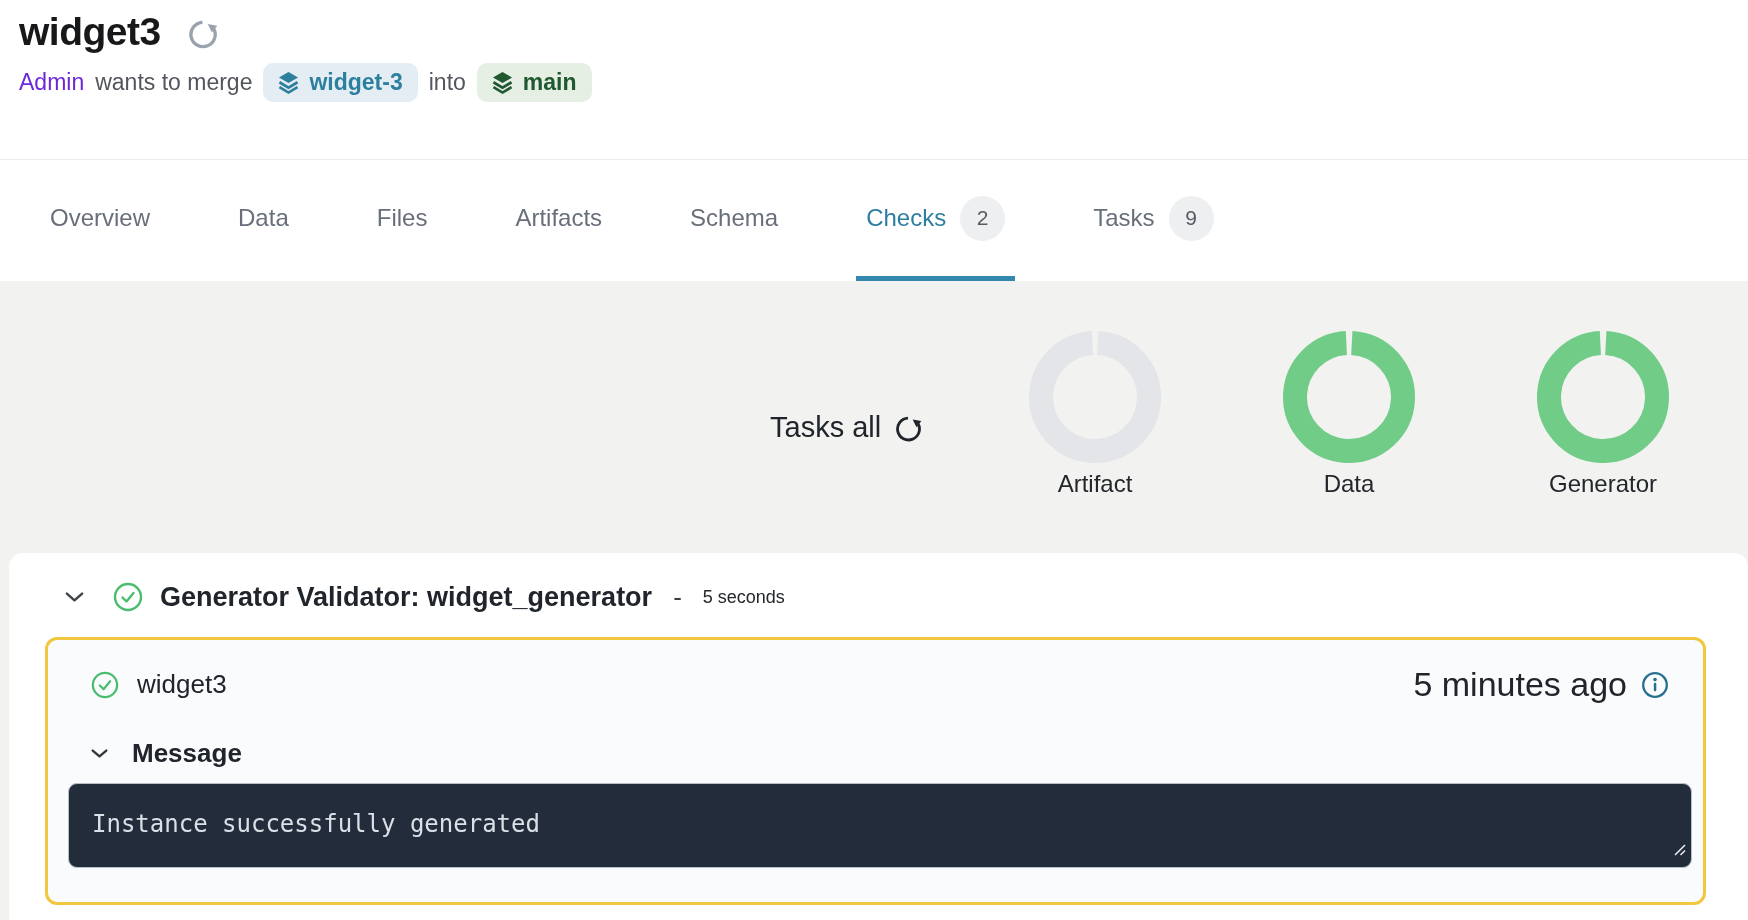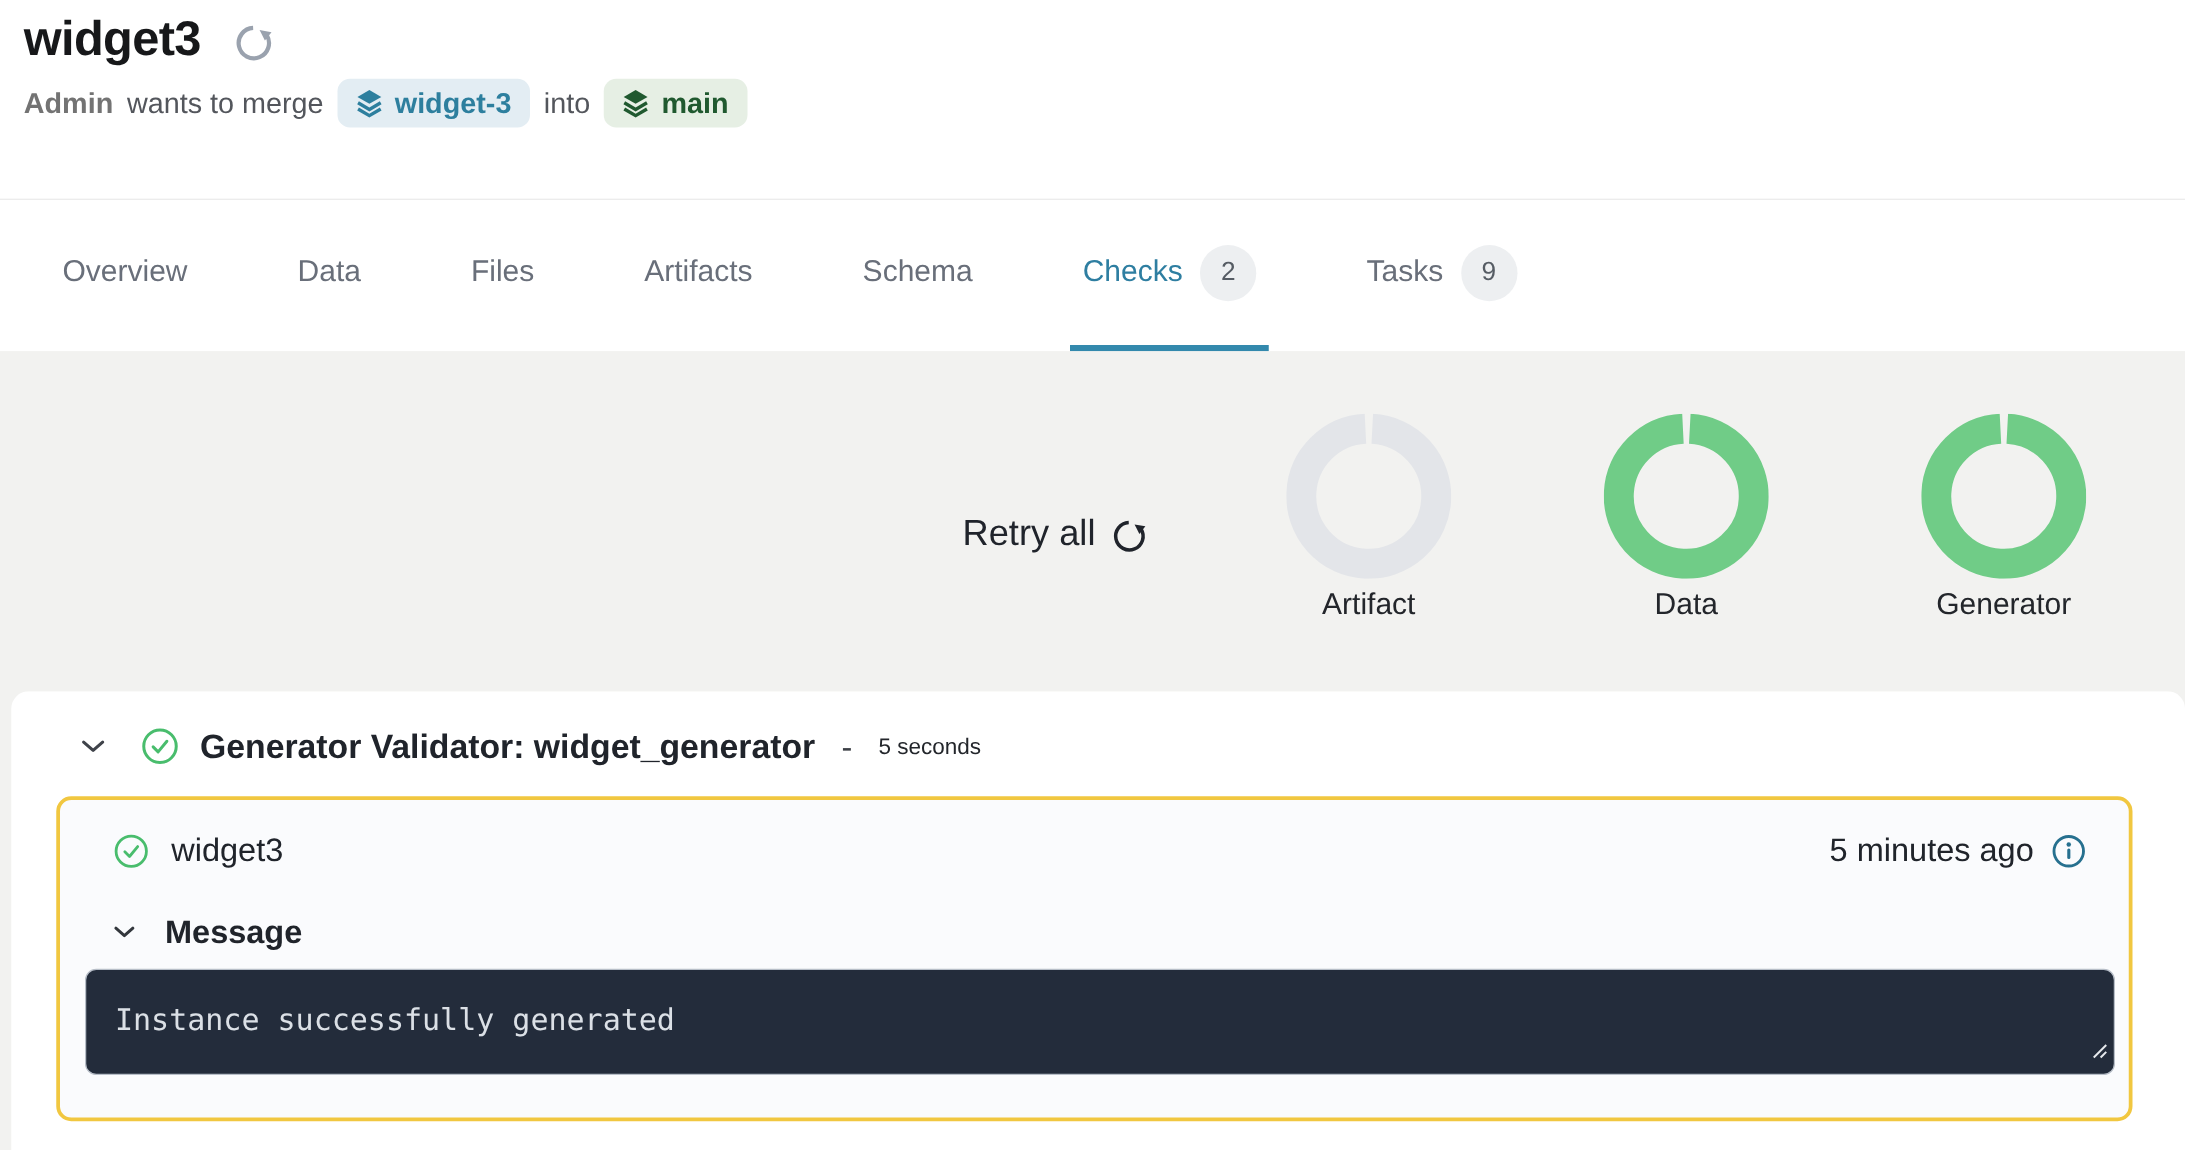--- a/index.html
+++ b/index.html
@@ -9,21 +9,21 @@
     font-family:"Liberation Sans", sans-serif;
     color:#20242b;
     -webkit-font-smoothing:antialiased;
   }
   
   .header{background:#ffffff;height:159px;box-sizing:border-box;}
   .title-row{display:flex;align-items:center;gap:26px;padding:10px 0 0 19px;}
   .page-title{margin:0;font-size:39px;font-weight:700;color:#17181a;letter-spacing:-0.5px;}
   .refresh-icon{color:#9aa2ae;display:inline-flex;margin-top:4px;cursor:pointer;}
   .byline{display:flex;align-items:center;gap:11px;padding-left:19px;margin-top:9px;font-size:23px;color:#53565c;}
-  .author{color:#737373;font-weight:700;}
+  .author{color:#6d28d9;font-weight:400;}
   .branch-badge{display:inline-flex;align-items:center;gap:10px;padding:6px 15px;border-radius:10px;font-weight:700;font-size:23px;cursor:pointer;}
   .badge-blue{background:#e3edf3;color:#2d7f9e;}
   .badge-green{background:#e6efe4;color:#20592f;}
   .branch-badge svg{display:block;}
   
   .tabs{background:#ffffff;border-top:1px solid #ececec;height:122px;box-sizing:border-box;
         display:flex;align-items:stretch;padding-left:40px;gap:68px;}
   .tab{display:flex;align-items:center;gap:14px;padding:0 10px;font-size:24px;color:#696f7a;
        border-bottom:5px solid transparent;box-sizing:border-box;cursor:pointer;white-space:nowrap;}
   .tab.active{color:#2e7ea1;border-bottom-color:#3389ad;}
@@ -45,21 +45,21 @@
   .check-row .expander{margin-right:29px;}
   .check-row .status-icon{margin-right:17px;display:inline-flex;}
   .check-title{font-size:27px;font-weight:700;color:#20242b;}
   .check-dash{margin:0 21px;font-size:26px;color:#3c4046;}
   .check-duration{font-size:18px;color:#23262b;}
   .result-box{margin:22px 42px 0 36px;border:3px solid #f1c740;border-radius:12px;
               background:#fafbfd;padding:25px 34px 34px 43px;box-sizing:border-box;}
   .result-header{display:flex;align-items:center;}
   .result-header .status-icon{margin-right:18px;display:inline-flex;}
   .result-name{font-size:26px;color:#20242b;}
-  .result-time{margin-left:auto;font-size:26px;color:#20242b;text-align:right;}
+  .result-time{margin-left:auto;font-size:34px;color:#20242b;text-align:right;}
   .info-icon{margin-left:14px;display:inline-flex;cursor:pointer;}
   .message-row{display:flex;align-items:center;gap:24px;margin-top:34px;}
   .message-label{font-size:26px;font-weight:700;color:#20242b;}
   .textarea-wrap{position:relative;margin:14px -23px 0 -23px;}
   .message-textarea{display:block;width:100%;height:85px;box-sizing:border-box;
         background:#232c3b;border:1.5px solid #b7bec8;border-radius:9px;
         color:#dbe0e6;font-family:"DejaVu Sans Mono","Liberation Mono",monospace;
         font-size:24px;line-height:1.25;padding:25px 23px 0 23px;resize:none;outline:none;}
   .resize-handle{position:absolute;right:5px;bottom:7px;cursor:nwse-resize;}
 </style>
@@ -124,21 +124,21 @@
     <span class="tab-badge">2</span>
   </div>
   <div class="tab">
     <span>Tasks</span>
     <span class="tab-badge">9</span>
   </div>
 </nav>
 
 <section class="summary">
   <div class="retry">
-    <span>Retry all</span>
+    <span>Tasks all</span>
     <span class="retry-icon">
       <svg width="28" height="28" viewBox="0 0 24 24">
         <path d="M12 2.6 A9.4 9.4 0 1 0 20.4 7" fill="none" stroke="currentColor" stroke-width="2.4"></path>
         <path d="M16.0 3.9 L23.4 5.2 L19.3 10.4 Z" fill="currentColor"></path>
       </svg>
     </span>
   </div>
   <div class="donuts">
     <div class="donut-item">
       <svg class="donut" width="132" height="132" viewBox="0 0 132 132">

